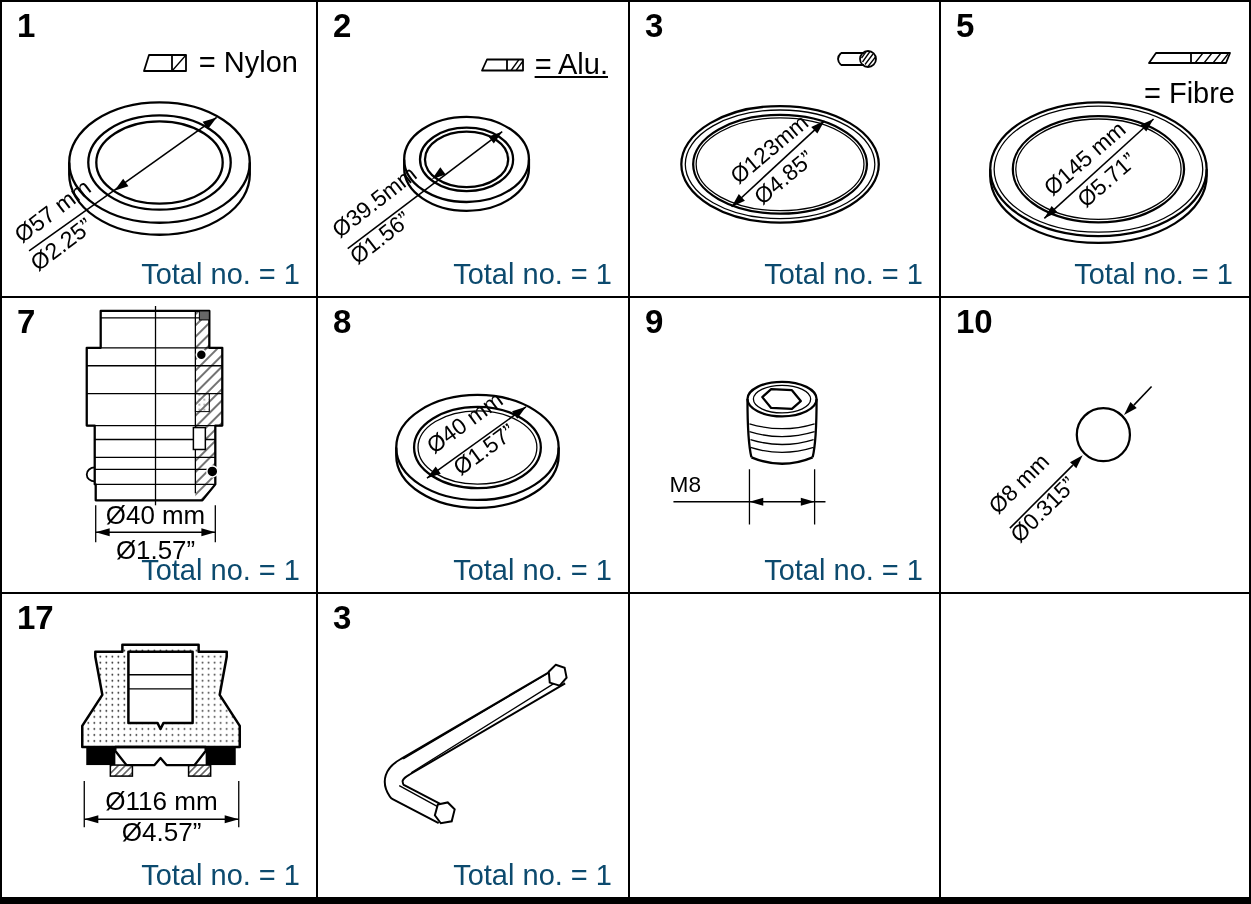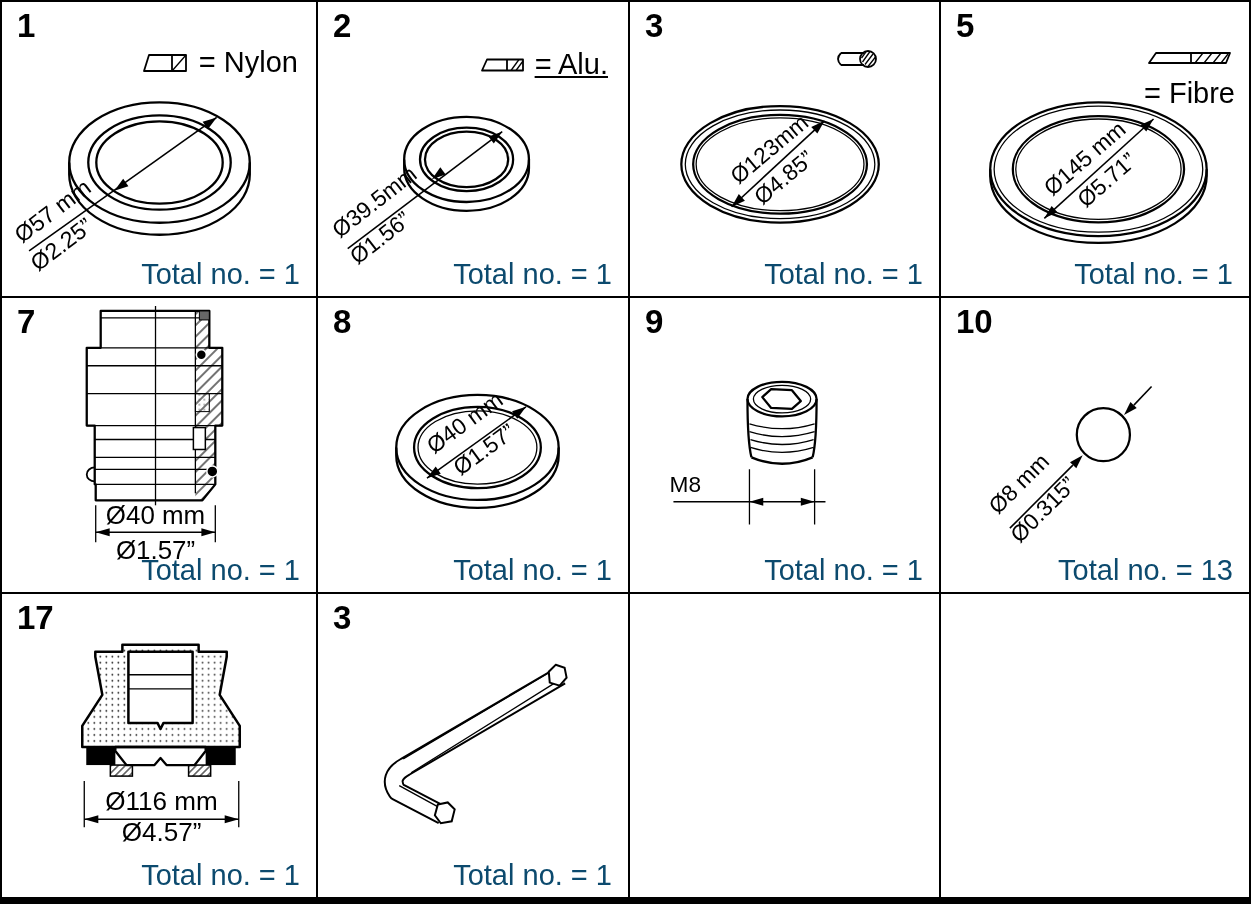--- a/index.html
+++ b/index.html
@@ -215,21 +215,20 @@
       <circle class="o" cx="165" cy="137" r="27"></circle>
       <g>
         <line class="dl" x1="214" y1="88" x2="196" y2="107"></line>
         <polygon class="ah" points="186,117 198.9,110 192.5,103.8"></polygon>
         <line class="dl" x1="70" y1="232" x2="134" y2="168"></line>
         <polygon class="ah" points="144,158 137.5,171.2 131.1,165"></polygon>
         <text class="dt" transform="translate(58,219) rotate(-45)">Ø8 mm</text>
         <text class="dt" transform="translate(80,248) rotate(-45)">Ø0.315”</text>
       </g>
     </svg>
-    <div class="total">Total no. = 13</div>
   </div>
 
   <div class="cell p11 r3">
     <div class="num">17</div>
     <svg class="art" viewBox="0 0 313 301">
       <defs>
         <pattern id="pd11" width="6" height="6" patternUnits="userSpaceOnUse">
           <circle cx="2" cy="2" r="0.9" fill="#222"></circle>
         </pattern>
         <pattern id="ph11" width="5" height="5" patternUnits="userSpaceOnUse" patternTransform="rotate(45)">

